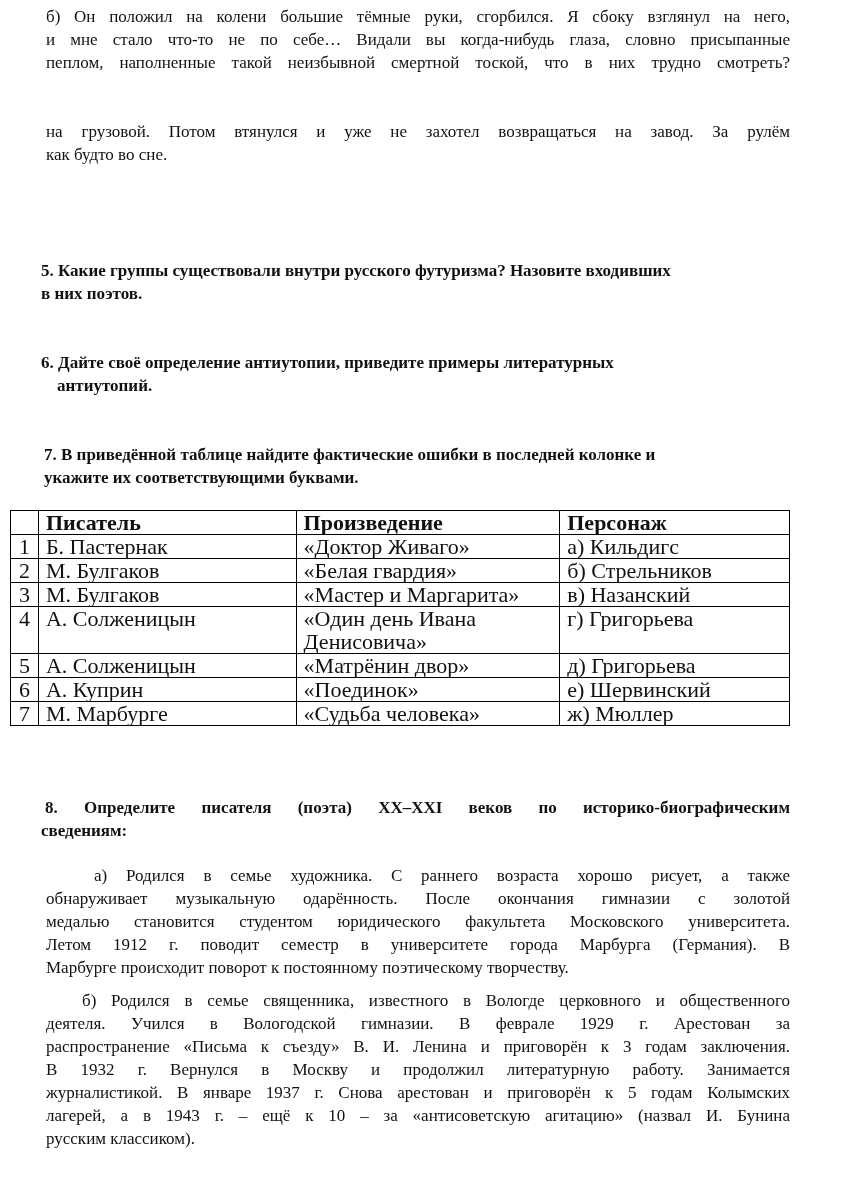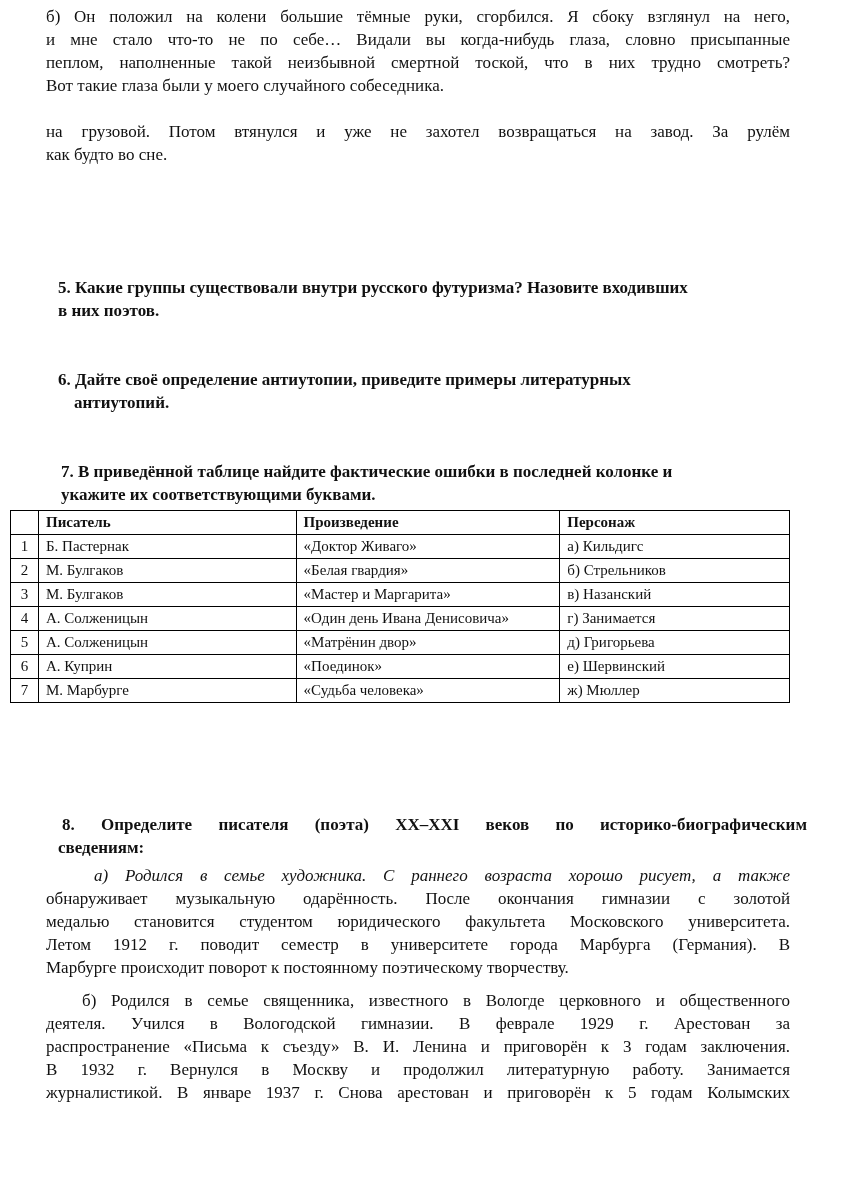--- a/index.html
+++ b/index.html
@@ -2,38 +2,37 @@
 <html><head>
 <meta charset="utf-8">
 <style>
   html, body { margin:0; padding:0; background:#ffffff; }
   body { width:866px; height:1177px; position:relative; overflow:hidden;
          font-family:"Liberation Serif", "DejaVu Serif", serif; color:#111; }
   .para { position:absolute; left:46px; width:744px; font-size:17px; line-height:23px;
           text-align:justify; margin:0; }
   .para .ln { display:block; text-align:justify; text-align-last:justify; white-space:nowrap; }
   .para .ln.last { text-align-last:left; }
-  .q { position:absolute; font-size:17px; line-height:23px; font-weight:bold; margin:17px; }
+  .q { position:absolute; font-size:17px; line-height:23px; font-weight:bold; margin:0; }
   .q .ln { display:block; white-space:nowrap; }
   .q .ln.j { text-align:justify; text-align-last:justify; }
   table.facts { position:absolute; left:10px; top:510px; width:780px; border-collapse:collapse;
-                font-size:15px; line-height:23px; }
+                font-size:22px; line-height:23px; }
   table.facts td, table.facts th { border:1px solid #000; padding:0 7px; vertical-align:top; text-align:left; }
   table.facts th { font-weight:bold; }
   table.facts .num { width:13px; text-align:center; padding:0 4px; }
   table.facts tr:last-child td { border-bottom:1px solid #000; }
 </style>
 </head>
 <body>
 
 <div class="para" style="top:5px;">
   <span class="ln">б) Он положил на колени большие тёмные руки, сгорбился. Я сбоку взглянул на него,</span>
   <span class="ln">и мне стало что-то не по себе… Видали вы когда-нибудь глаза, словно присыпанные</span>
   <span class="ln">пеплом, наполненные такой неизбывной смертной тоской, что в них трудно смотреть?</span>
-  <span class="ln last">Вот такие глаза были у моего случайного собеседника.</span>
 </div>
 
 <div class="para" style="top:120px;">
   <span class="ln">на грузовой. Потом втянулся и уже не захотел возвращаться на завод. За рулём</span>
   <span class="ln last">как будто во сне.</span>
 </div>
 
 <div class="q" style="left:41px; top:259px;">
   <span class="ln">5. Какие группы существовали внутри русского футуризма? Назовите входивших</span>
   <span class="ln">в них поэтов.</span>
@@ -80,21 +79,21 @@
     <tr>
       <td class="num">3</td>
       <td>М. Булгаков</td>
       <td>«Мастер и Маргарита»</td>
       <td>в) Назанский</td>
     </tr>
     <tr>
       <td class="num">4</td>
       <td>А. Солженицын</td>
       <td style="width:200px;">«Один день Ивана Денисовича»</td>
-      <td>г) Занимается</td>
+      <td>г) Григорьева</td>
     </tr>
     <tr>
       <td class="num">5</td>
       <td>А. Солженицын</td>
       <td>«Матрёнин двор»</td>
       <td>д) Григорьева</td>
     </tr>
     <tr>
       <td class="num">6</td>
       <td>А. Куприн</td>
@@ -109,26 +108,28 @@
     </tr>
   </tbody>
 </table>
 
 <div class="q" style="left:41px; top:796px; width:749px;">
   <span class="ln j" style="padding-left:4px;">8. Определите писателя (поэта) XX–XXI веков по историко-биографическим</span>
   <span class="ln">сведениям:</span>
 </div>
 
 <div class="para" style="top:864px;">
-  <span class="ln" style="padding-left:48px;font-style:italic;">а) Родился в семье художника. С раннего возраста хорошо рисует, а также</span>
+  <span class="ln" style="padding-left:48px;">а) Родился в семье художника. С раннего возраста хорошо рисует, а также</span>
   <span class="ln">обнаруживает музыкальную одарённость. После окончания гимназии с золотой</span>
   <span class="ln">медалью становится студентом юридического факультета  Московского университета.</span>
   <span class="ln">Летом 1912 г. поводит семестр в университете города Марбурга (Германия). В</span>
   <span class="ln last">Марбурге происходит поворот к постоянному поэтическому творчеству.</span>
 </div>
 
 <div class="para" style="top:989px;">
   <span class="ln" style="padding-left:36px;">б) Родился в семье священника, известного в Вологде церковного и общественного</span>
   <span class="ln">деятеля. Учился в Вологодской гимназии. В феврале 1929 г. Арестован за</span>
   <span class="ln">распространение «Письма к съезду» В. И. Ленина и приговорён к 3 годам заключения.</span>
   <span class="ln">В 1932 г. Вернулся в Москву и продолжил литературную работу. Занимается</span>
   <span class="ln">журналистикой. В январе 1937 г. Снова арестован и приговорён к 5 годам Колымских</span>
+  <span class="ln">лагерей, а в 1943 г. – ещё к 10 – за «антисоветскую агитацию» (назвал И. Бунина</span>
+  <span class="ln last">русским классиком).</span>
 </div>
 
 </body></html>

